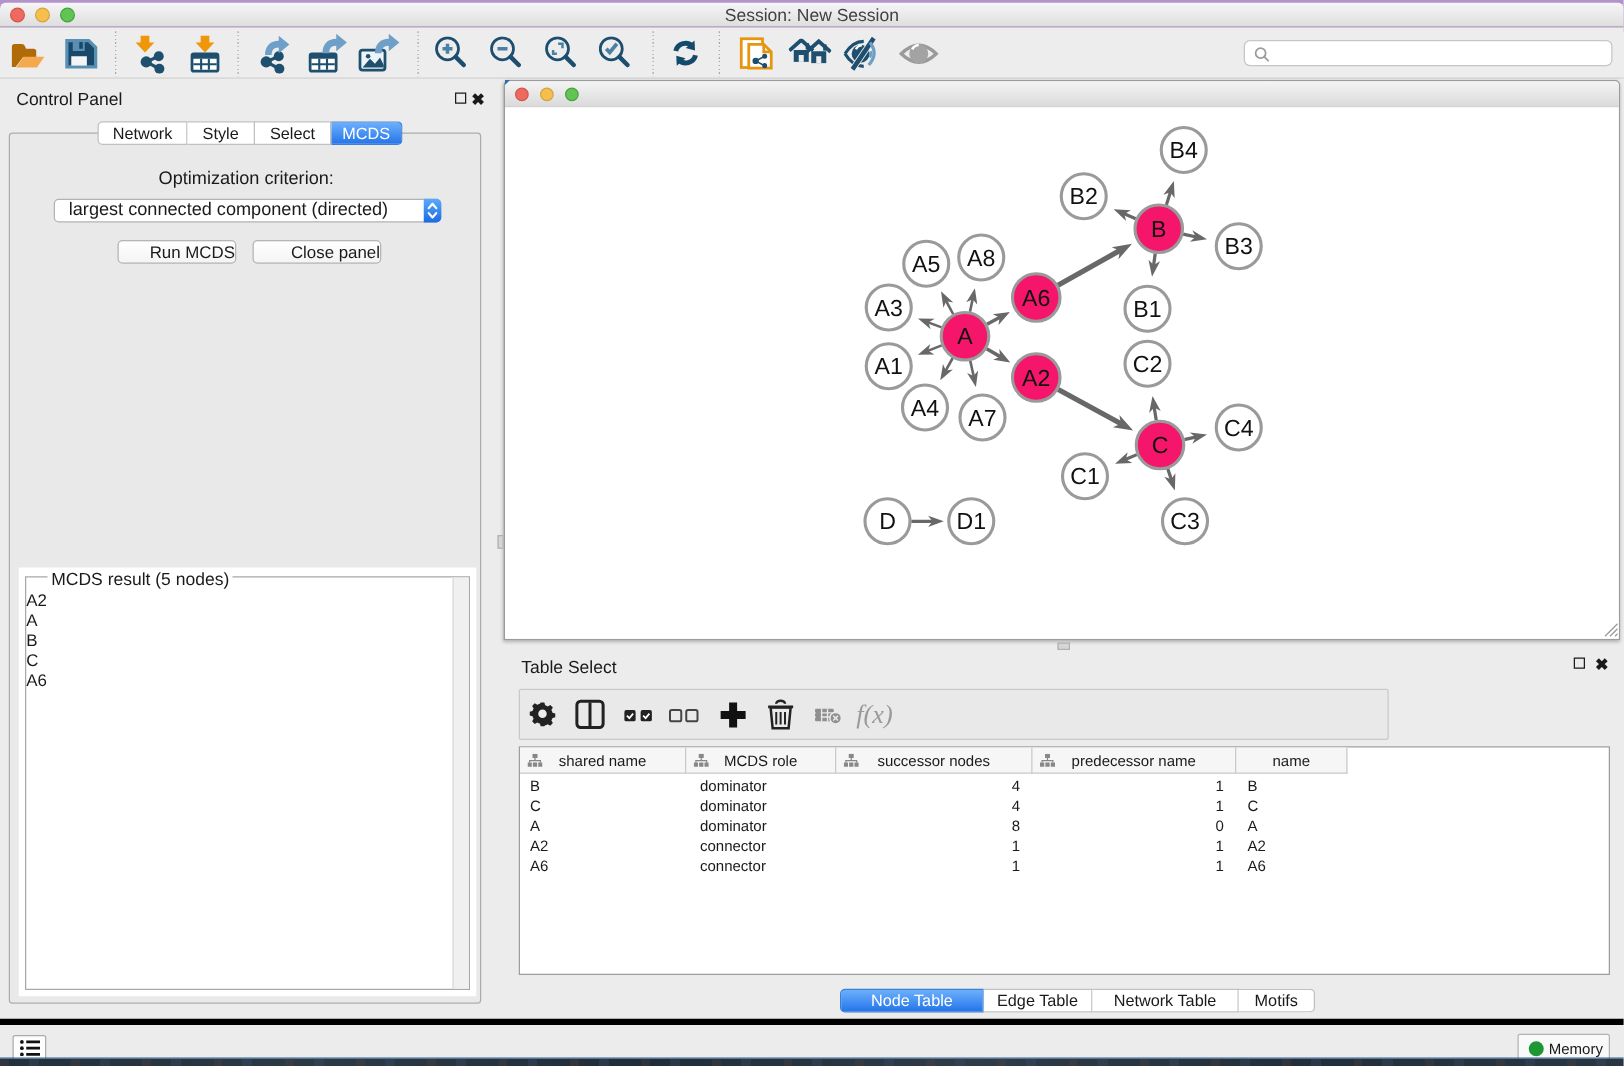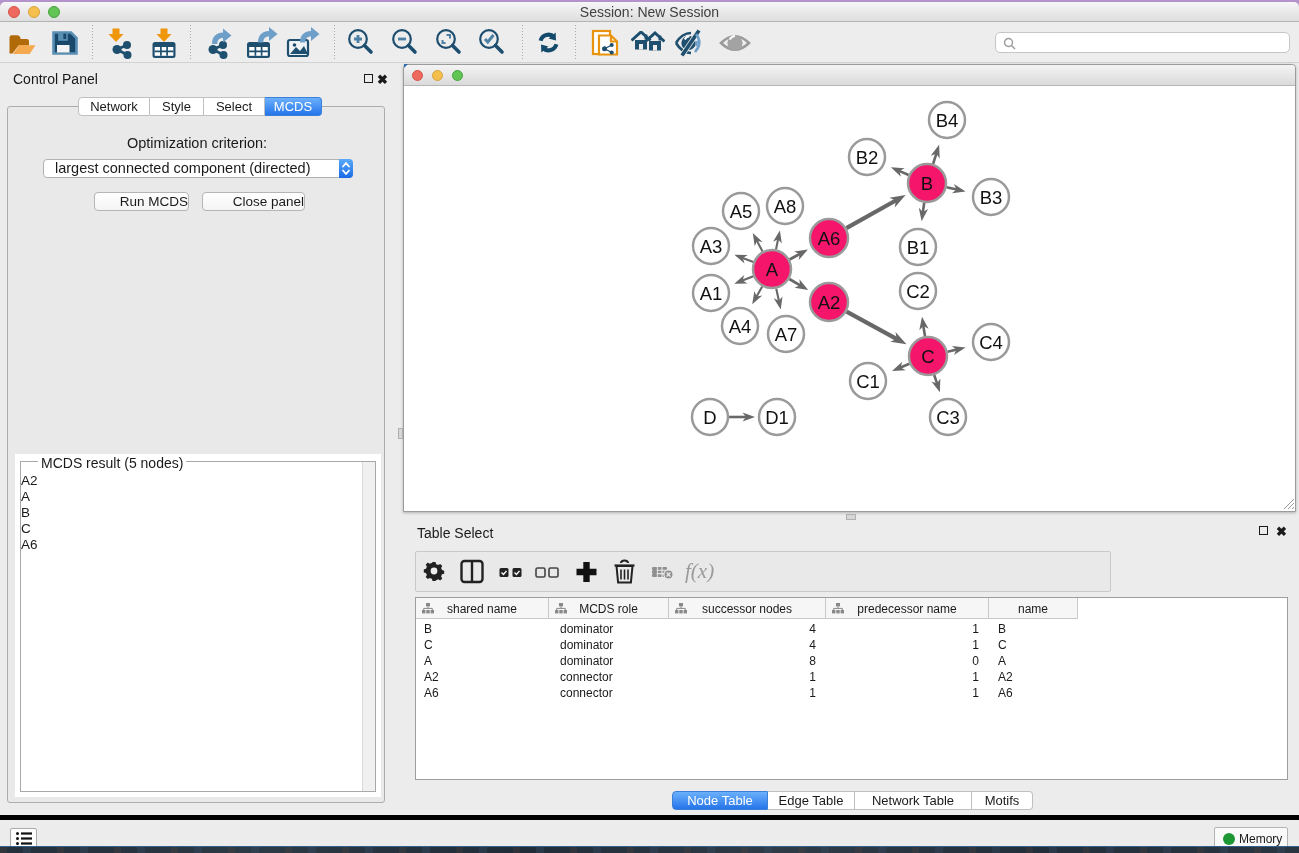--- a/index.html
+++ b/index.html
@@ -482,21 +482,21 @@
   <div class="row" style="left:253px;top:71px; width:147px; text-align:right;">1</div>
   <div class="row" style="left:410px;top:71px; width:153px; text-align:right;">1</div>
   <div class="row" style="left:582px;top:71px;">A2</div>
   <div class="row" style="left:8px;  top:87px;">A6</div>
   <div class="row" style="left:144px;top:87px;">connector</div>
   <div class="row" style="left:253px;top:87px; width:147px; text-align:right;">1</div>
   <div class="row" style="left:410px;top:87px; width:153px; text-align:right;">1</div>
   <div class="row" style="left:582px;top:87px;">A6</div>
 </div>
 <div class="gtab" style="left:672px; top:791px;">
-  <div class="tab sel" style="width:96px;">Node Table</div>
+  <div class="tab sel" style="width:115px;">Node Table</div>
   <div class="tab" style="width:87px;">Edge Table</div>
   <div class="tab" style="width:117px;">Network Table</div>
   <div class="tab" style="width:61px;">Motifs</div>
 </div>
 
 <div class="abs" id="statusbar">
   <div style="position:absolute; left:10px; top:8px; width:27px; height:21px; background:#fdfdfd; border:1px solid #ababab; border-radius:2px;">
     <svg width="16" height="13" viewBox="0 0 16 13" style="position:absolute;left:5px;top:3px;">
       <circle cx="1.5" cy="1.5" r="1.5" fill="#111"></circle>
         <rect x="5" y="0.4" width="11" height="2.2" fill="#111"></rect>

